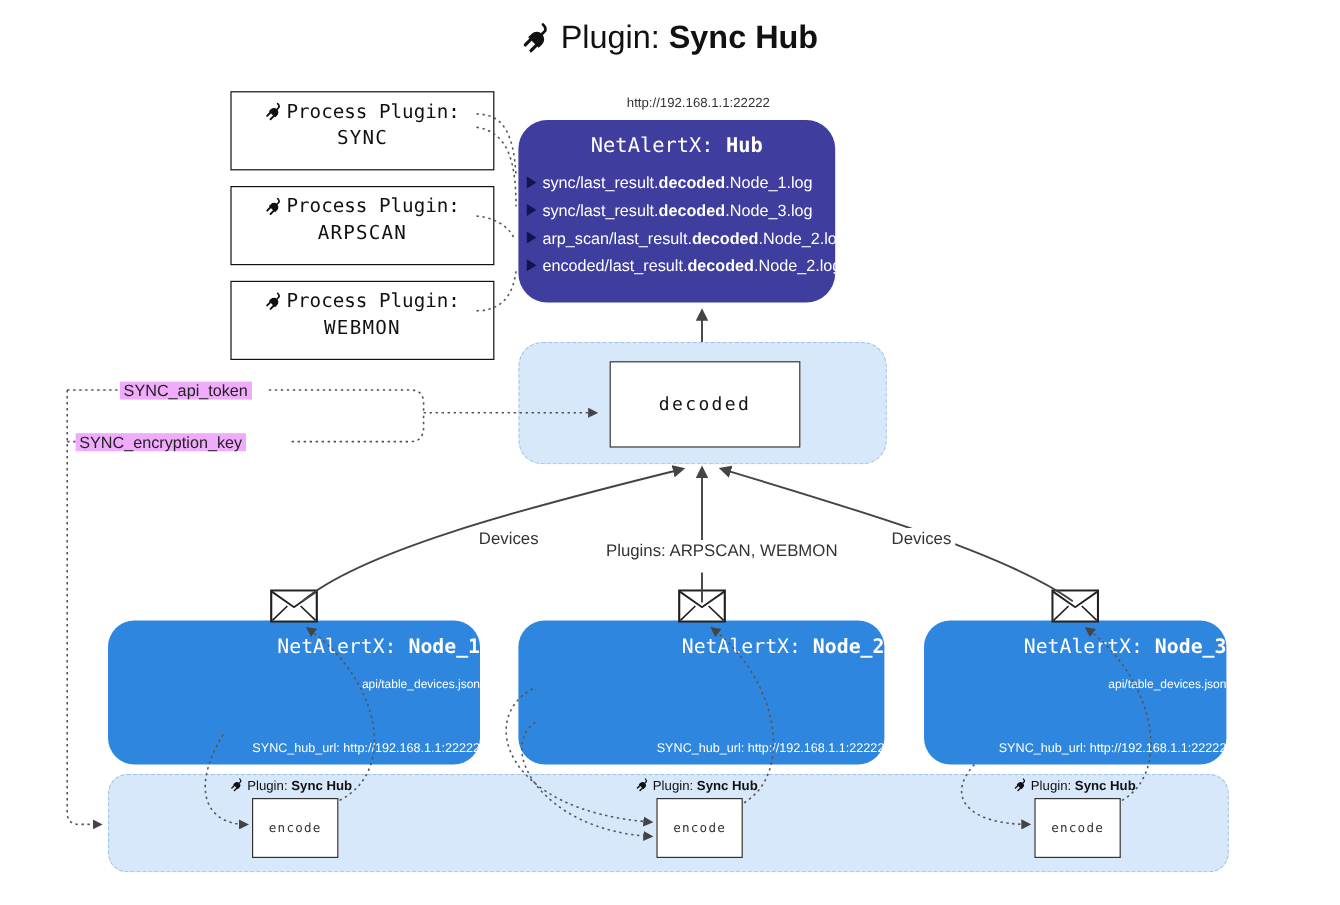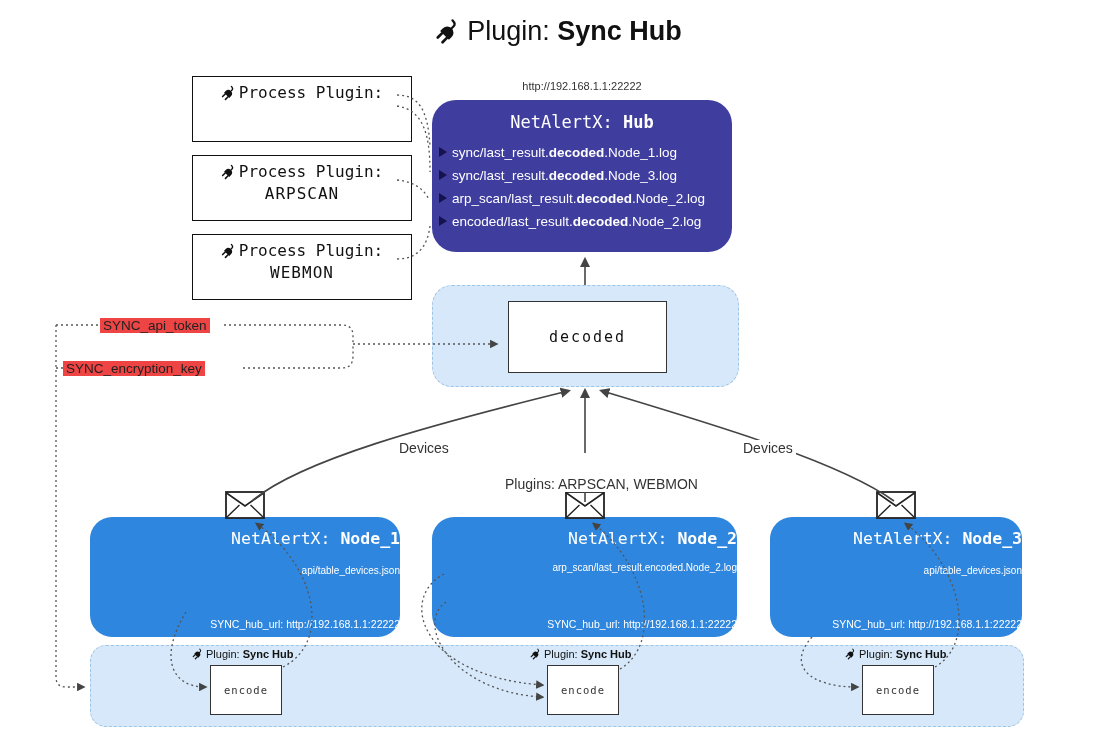--- a/index.html
+++ b/index.html
@@ -13,35 +13,35 @@
   .title{left:0;top:16px;width:100%;text-align:center;font-size:27px;z-index:2;}
   .plug-lg{width:27px;height:27px;vertical-align:-5px;margin-right:5px;}
   .plug-sm{width:16px;height:16px;vertical-align:-3px;margin-right:2px;}
   .plug-xs{width:12px;height:12px;vertical-align:-2px;margin-right:2px;}
 
   .pbox{left:192px;width:218px;height:58px;background:#fff;border:1.6px solid #111;z-index:2;
         text-align:center;font-family:"DejaVu Sans Mono",monospace;font-size:16px;padding-top:6px;}
   .pname{margin-top:3px;letter-spacing:1px;}
 
   .hub-url{left:432px;top:80px;width:300px;text-align:center;font-size:11px;color:#333;z-index:2;}
-  .hub{left:432px;top:100px;width:300px;height:152px;border-radius:24px;
+  .hub{left:432px;top:100px;width:264px;height:152px;border-radius:24px;
        background:var(--hub-fill,#3f3d9e);color:#fff;z-index:2;}
   .hub-title{text-align:center;margin-top:12px;font-family:"DejaVu Sans Mono",monospace;font-size:17px;}
   .hub-files{margin-top:9px;padding-left:7px;font-size:13.5px;}
   .hfile{line-height:23px;white-space:nowrap;}
   .tri{display:inline-block;width:0;height:0;border-left:8px solid #15124e;
        border-top:5.5px solid transparent;border-bottom:5.5px solid transparent;margin-right:5px;}
 
   .decode-wrap{left:432px;top:285px;width:305px;height:100px;border-radius:20px;z-index:1;
        background:var(--container-fill,#d6e8f9);border:1.5px dashed var(--container-border,#9ec4e6);}
   .decode-box{left:508px;top:301px;width:157px;height:70px;background:#fff;border:1.6px solid #333;z-index:2;
        display:flex;align-items:center;justify-content:center;
        font-family:"DejaVu Sans Mono",monospace;font-size:15px;letter-spacing:2px;}
 
-  .secret{font-size:13.5px;color:#222;z-index:6;background:#ef4444;padding:0 3px;white-space:nowrap;}
+  .secret{font-size:13.5px;color:#222;z-index:6;background:#f0abfc;padding:0 3px;white-space:nowrap;}
   .elabel{font-size:14px;color:#333;z-index:6;background:#fff;padding:0 3px;white-space:nowrap;}
 
   .node{top:517px;height:120px;border-radius:22px;background:var(--node-fill,#2e86de);
         color:#fff;z-index:2;text-align:right;}
   .n1{left:90px;width:310px;} .n2{left:432px;width:305px;} .n3{left:770px;width:252px;}
   .ntitle{margin-top:12px;font-family:"DejaVu Sans Mono",monospace;font-size:16.5px;}
   .nfile{font-size:10px;}
   .n1 .nfile,.n3 .nfile{margin-top:17px;}
   .n2 .nfile{margin-top:10px;line-height:20px;}
   .nurl{position:absolute;left:16px;right:0;bottom:7px;font-size:10.5px;}
@@ -86,20 +86,21 @@
       </svg><span>Plugin:</span>
     <span class="b">Sync Hub</span>
   </div>
 
   <div class="abs pbox" style="top:76px">
     <div>
       <svg class="plug-sm">
           <use href="#plug"></use>
         </svg><span>Process Plugin:</span>
     </div>
+    <div class="pname">SYNC</div>
   </div>
   <div class="abs pbox" style="top:155px">
     <div>
       <svg class="plug-sm">
           <use href="#plug"></use>
         </svg><span>Process Plugin:</span>
     </div>
     <div class="pname">ARPSCAN</div>
   </div>
   <div class="abs pbox" style="top:234px">
@@ -135,37 +136,36 @@
 
   <div class="abs decode-wrap"></div>
   <div class="abs decode-box">
     <span>decoded</span>
   </div>
 
   <div class="abs secret" style="left:100px;top:318px">SYNC_api_token</div>
   <div class="abs secret" style="left:63px;top:361px">SYNC_encryption_key</div>
 
   <div class="abs elabel" style="left:396px;top:440px">Devices</div>
-  <div class="abs elabel" style="left:502px;top:476px;width:166px;text-align:left">Plugins: ARPSCAN, WEBMON</div>
+  <div class="abs elabel" style="left:502px;top:450px;width:166px;text-align:left">Plugins: ARPSCAN, WEBMON</div>
   <div class="abs elabel" style="left:740px;top:440px">Devices</div>
 
   <div class="abs node n1">
     <div class="ntitle">
       <span>NetAlertX:</span>
       <span class="b">Node_1</span>
     </div>
     <div class="nfile">api/table_devices.json</div>
     <div class="nurl">SYNC_hub_url: http://192.168.1.1:22222</div>
   </div>
   <div class="abs node n2">
     <div class="ntitle">
       <span>NetAlertX:</span>
       <span class="b">Node_2</span>
     </div>
-    <div class="nfile">arp_scan/last_result.encoded.Node_2.log</div>
     <div class="nurl">SYNC_hub_url: http://192.168.1.1:22222</div>
   </div>
   <div class="abs node n3">
     <div class="ntitle">
       <span>NetAlertX:</span>
       <span class="b">Node_3</span>
     </div>
     <div class="nfile">api/table_devices.json</div>
     <div class="nurl">SYNC_hub_url: http://192.168.1.1:22222</div>
   </div>

